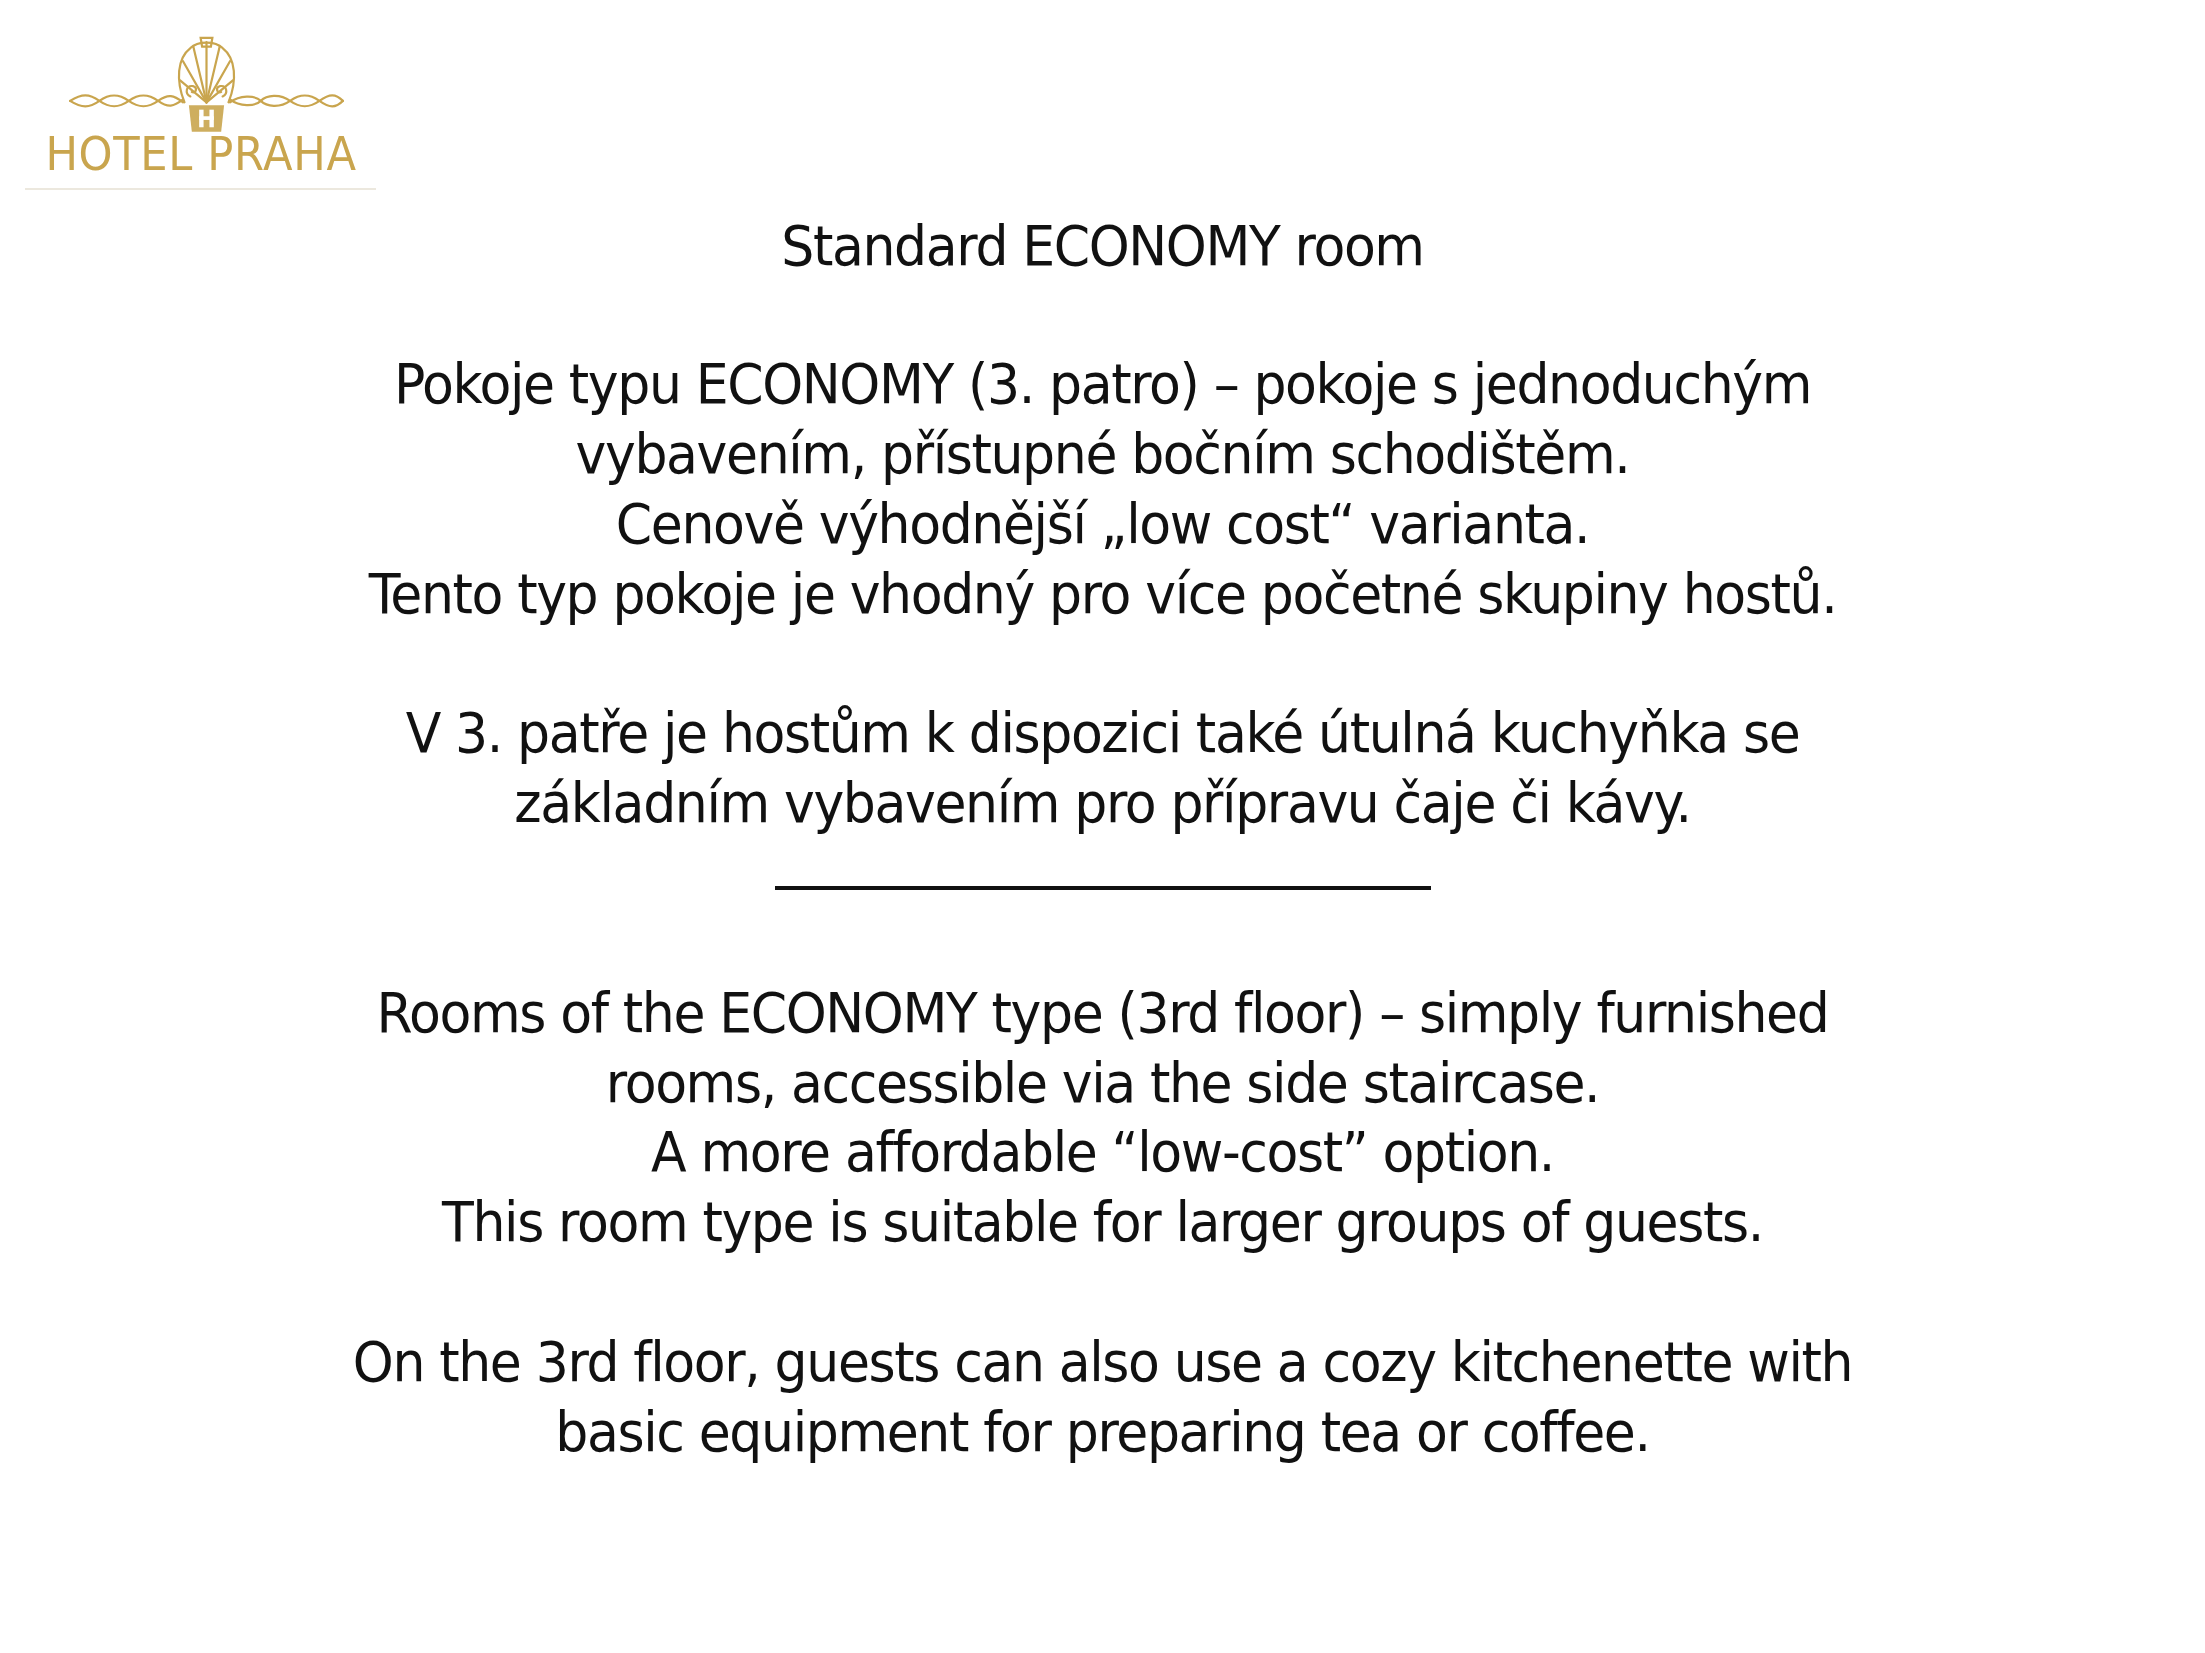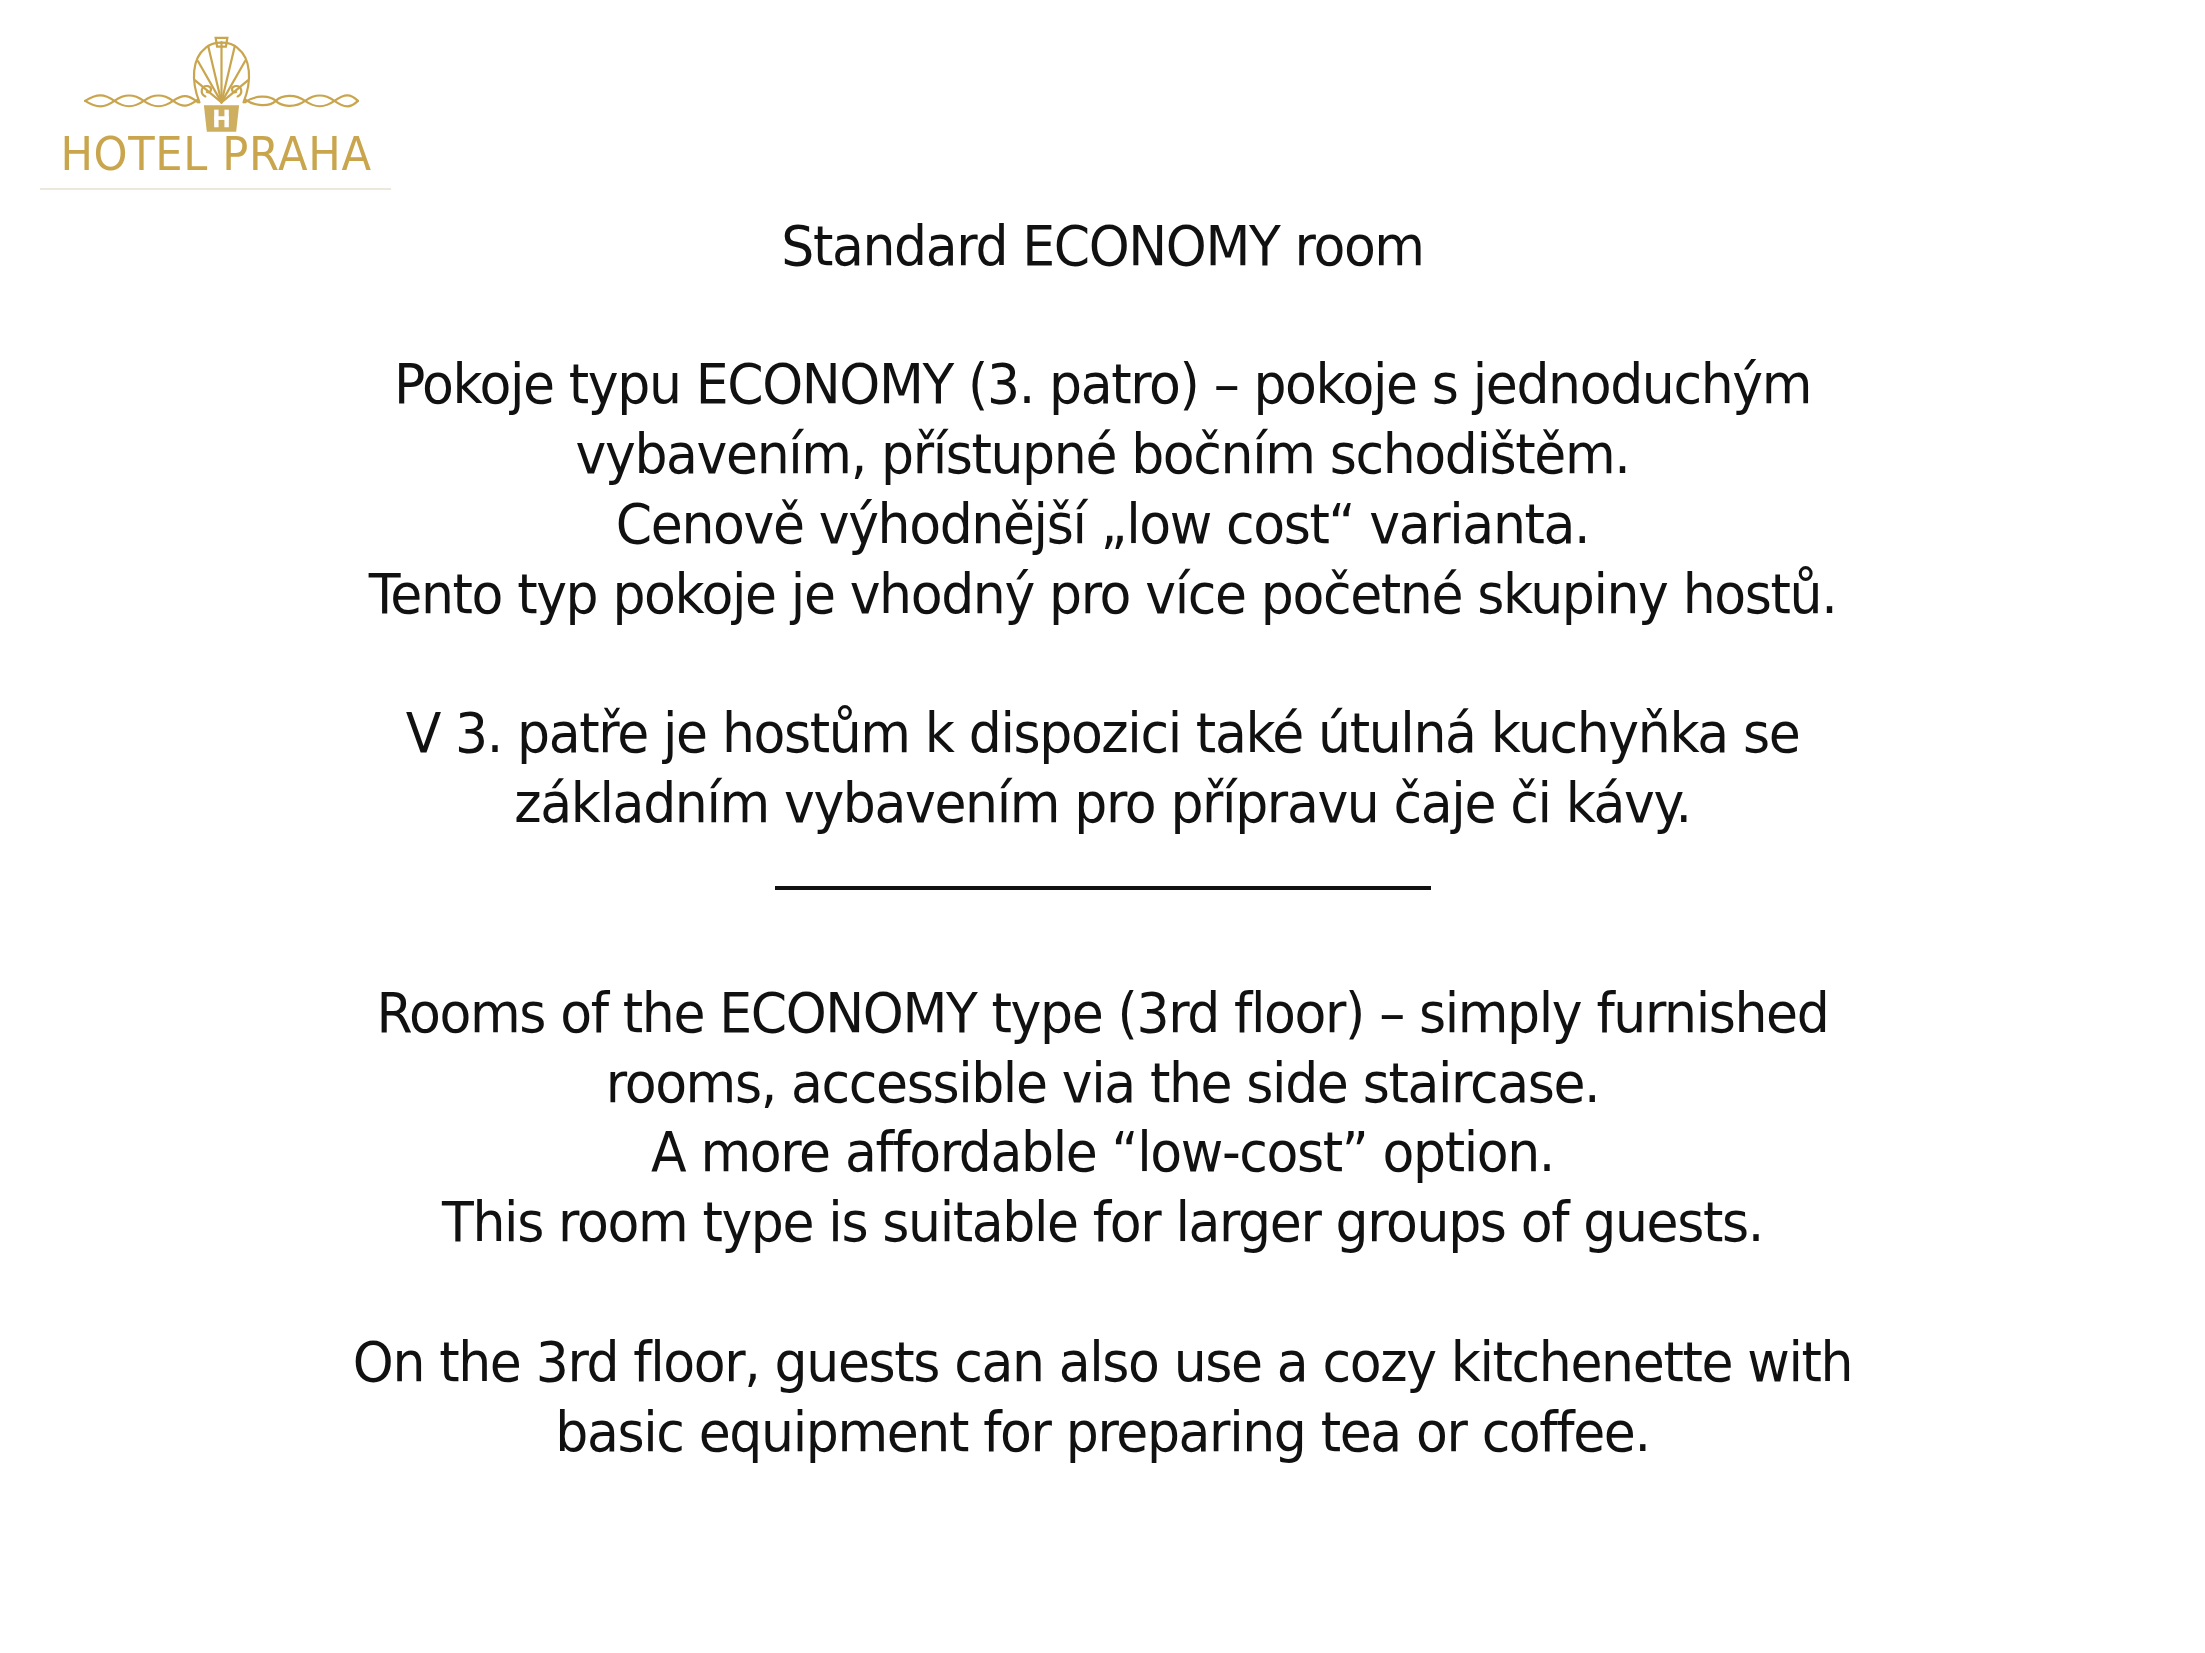--- a/index.html
+++ b/index.html
@@ -10,21 +10,21 @@
     body {
       width: 2205px;
       height: 1654px;
       position: relative;
       overflow: hidden;
       font-family: "DejaVu Sans", "Liberation Sans", sans-serif;
       color: #111111;
     }
     .logo {
       position: absolute;
-      left: 38px;
+      left: 23px;
       top: 22px;
       width: 356px;
       height: 171px;
     }
     .logo svg.emblem {
       position: absolute;
       left: 44px;
       top: 7.4px;
       width: 279px;
       height: 110px;

